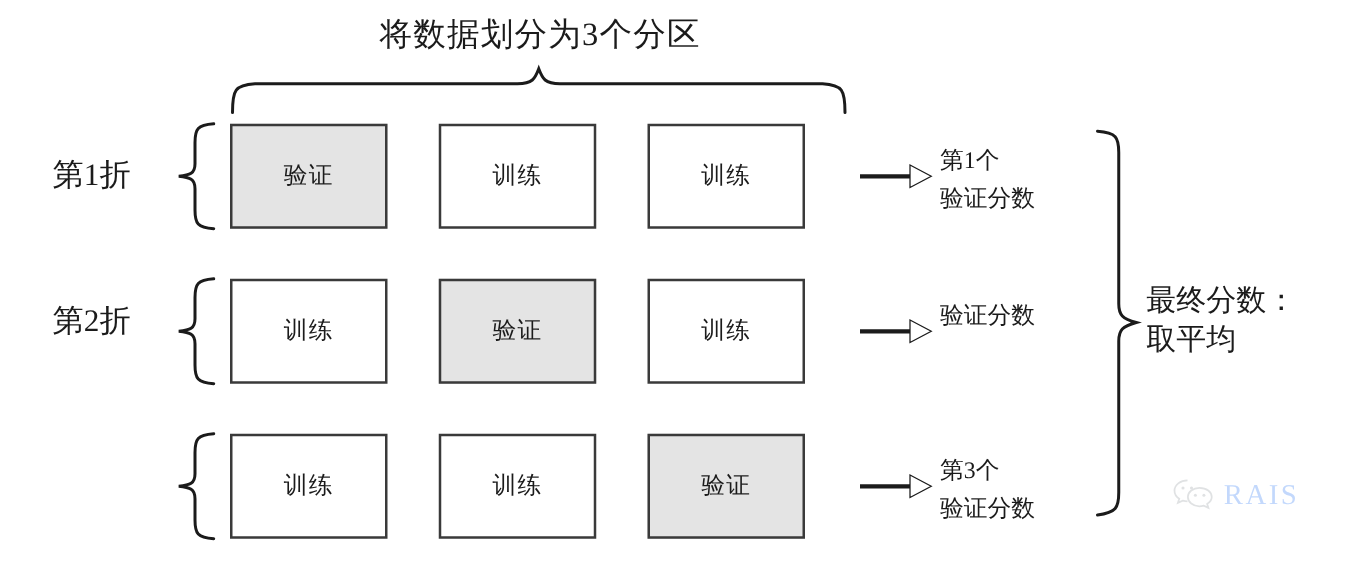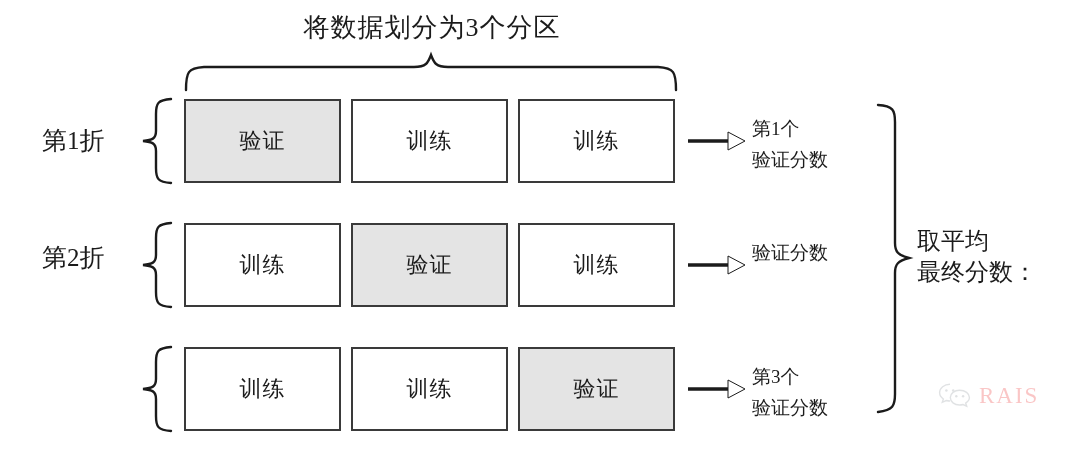--- a/index.html
+++ b/index.html
@@ -45,29 +45,29 @@
     width: 86px;
     text-align: left;
     font-size: 25px;
     line-height: 30px;
     white-space: nowrap;
     left: 42px;
   }
 
   
   .part-box {
-    width: 157px;
+    width: 126px;
     height: 84px;
     box-sizing: border-box;
     border: 2px solid #3a3a3a;
     background: #ffffff;
     display: flex;
     align-items: center;
     justify-content: center;
-    font-size: 22px;
+    font-size: 19px;
     line-height: 28px;
     letter-spacing: 1px;
   }
   .part-box.shaded { background: #e4e4e4; }
 
   
   .score-label {
     left: 752px;
     width: 130px;
     font-size: 19px;
@@ -90,21 +90,21 @@
     left: 938px;
     top: 382px;
     display: flex;
     align-items: center;
     gap: 7px;
     opacity: 0.30;
   }
   .watermark .wm-text {
     font-size: 23px;
     letter-spacing: 2px;
-    color: #ef4444;
+    color: #3b82f6;
     font-family: "Liberation Serif", serif;
   }
 </style>
 </head>
 <body>
 
 <div id="canvas">
 
   <div class="abs title">将数据划分为3个分区</div>
 
@@ -197,22 +197,22 @@
   <div class="abs part-box" style="left:184px; top:347px;">训练</div>
   <div class="abs part-box" style="left:351px; top:347px;">训练</div>
   <div class="abs part-box shaded" style="left:518px; top:347px;">验证</div>
 
   <div class="abs score-label" style="top:361px;">
     <div>第3个</div>
     <div>验证分数</div>
   </div>
 
   <div class="abs final-label">
+    <div>最终分数：</div>
     <div>取平均</div>
-    <div>最终分数：</div>
   </div>
 
   <div class="abs watermark">
     <svg width="34" height="27" viewBox="0 0 34 27">
       <g fill="none" stroke="#9aa0a6" stroke-width="1.4">
         <path d="M12,2.2 C6.2,2.2 1.6,6 1.6,10.6 C1.6,13.2 3.1,15.5 5.4,17
                  L4.3,20.3 L8.2,18.5 C9.4,18.8 10.7,19 12,19"></path>
         <path d="M21.5,8.2 C16.4,8.2 12.3,11.5 12.3,15.6
                  C12.3,19.7 16.4,23 21.5,23 C22.7,23 23.9,22.8 25,22.5
                  L28.7,24.2 L27.7,21.1 C30,19.7 31.4,17.8 31.4,15.6

